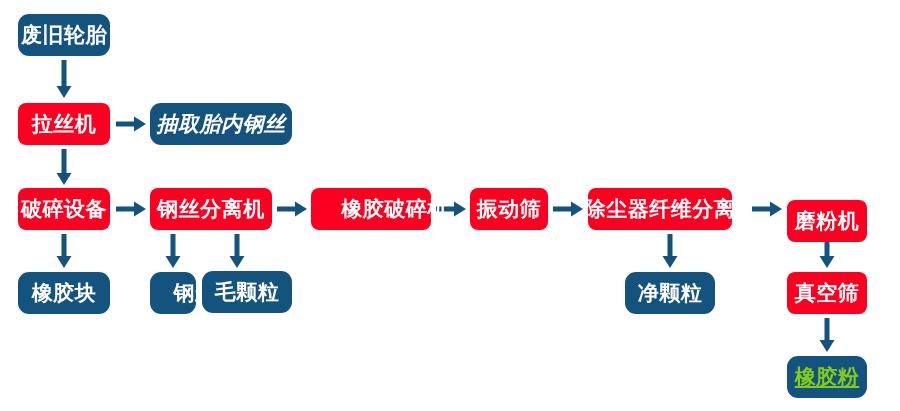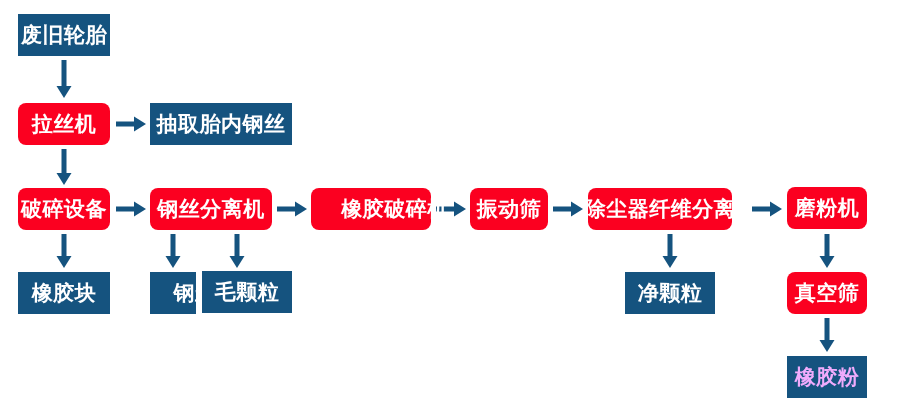--- a/index.html
+++ b/index.html
@@ -24,21 +24,21 @@
     justify-content: center;
     color: #ffffff;
     font-size: 21px;
     font-weight: 700;
     letter-spacing: 0.5px;
     line-height: 1;
     white-space: nowrap;
     box-sizing: border-box;
     user-select: none;
   }
-  .node.blue { background: #15537f; }
+  .node.blue { background: #15537f; border-radius: 11px; }
   .node.red  { background: #fb0020; border-radius: 8px; }
 
   
   .arrow {
     position: absolute;
   }
   .arrow svg { display: block; }
 </style>
 </head>
 <body>
@@ -127,52 +127,52 @@
         <rect x="7.5" y="0" width="5" height="23" fill="#15537f"></rect>
         <polygon points="2.5,22 17.5,22 10,34" fill="#15537f"></polygon>
       </svg>
     </div>
     <div class="node blue" style="left: 18px; top: 14px; width: 92px; height: 42px; background: rgb(21, 83, 127); color: rgb(255, 255, 255);">
       <span>废旧轮胎</span>
     </div>
     <div class="node red" style="left: 18px; top: 103px; width: 92px; height: 42px; background: rgb(251, 0, 32); color: rgb(255, 255, 255);">
       <span>拉丝机</span>
     </div>
-    <div class="node blue" style="left: 150px; top: 103px; width: 142px; height: 42px; background: rgb(21, 83, 127); color: rgb(255, 255, 255);">
+    <div class="node blue" style="left: 150px; top: 103px; width: 142px; height: 42px; background: rgb(21, 83, 127); color: rgb(255, 255, 255); font-style: italic;">
       <span>抽取胎内钢丝</span>
     </div>
     <div class="node red" style="left: 18px; top: 188px; width: 92px; height: 42px; background: rgb(251, 0, 32); color: rgb(255, 255, 255);">
       <span>破碎设备</span>
     </div>
     <div class="node red" style="left: 150px; top: 188px; width: 122px; height: 42px; background: rgb(251, 0, 32); color: rgb(255, 255, 255);">
       <span>钢丝分离机</span>
     </div>
     <div class="node red" style="left: 311px; top: 188px; width: 120px; height: 42px; background: rgb(251, 0, 32); color: rgb(255, 255, 255); padding-left: 48px;">
       <span>橡胶破碎机</span>
     </div>
     <div class="node red" style="left: 470px; top: 188px; width: 78px; height: 42px; background: rgb(251, 0, 32); color: rgb(255, 255, 255);">
       <span>振动筛</span>
     </div>
     <div class="node red" style="left: 588px; top: 188px; width: 144px; height: 42px; background: rgb(251, 0, 32); color: rgb(255, 255, 255);">
       <span>除尘器纤维分离</span>
     </div>
-    <div class="node red" style="left: 787px; top: 187px; width: 80px; height: 42px; background: rgb(251, 0, 32); color: rgb(255, 255, 255);">
+    <div class="node red" style="left: 787px; top: 200px; width: 80px; height: 42px; background: rgb(251, 0, 32); color: rgb(255, 255, 255);">
       <span>磨粉机</span>
     </div>
     <div class="node blue" style="left: 18px; top: 272px; width: 92px; height: 42px; background: rgb(21, 83, 127); color: rgb(255, 255, 255);">
       <span>橡胶块</span>
     </div>
     <div class="node blue" style="left: 150px; top: 272px; width: 46px; height: 42px; background: rgb(21, 83, 127); color: rgb(255, 255, 255); padding-left: 44px;">
       <span>钢丝</span>
     </div>
     <div class="node blue" style="left: 202px; top: 271px; width: 90px; height: 42px; background: rgb(21, 83, 127); color: rgb(255, 255, 255); text-align: center;">
       <span>毛颗粒</span>
     </div>
     <div class="node red" style="left: 787px; top: 272px; width: 80px; height: 42px; background: rgb(251, 0, 32); color: rgb(255, 255, 255);">
       <span>真空筛</span>
     </div>
     <div class="node blue" style="left: 625px; top: 272px; width: 90px; height: 42px; background: rgb(21, 83, 127); color: rgb(255, 255, 255);">
       <span>净颗粒</span>
     </div>
-    <div class="node blue" style="left: 787px; top: 356px; width: 80px; height: 42px; background: rgb(21, 83, 127); color: #f0abfc;">
+    <div class="node blue" style="left: 787px; top: 356px; width: 80px; height: 42px; background: rgb(21, 83, 127); color: #84cc16; text-decoration: underline;">
       <span>橡胶粉</span>
     </div>
   </div>
 
 </body></html>

